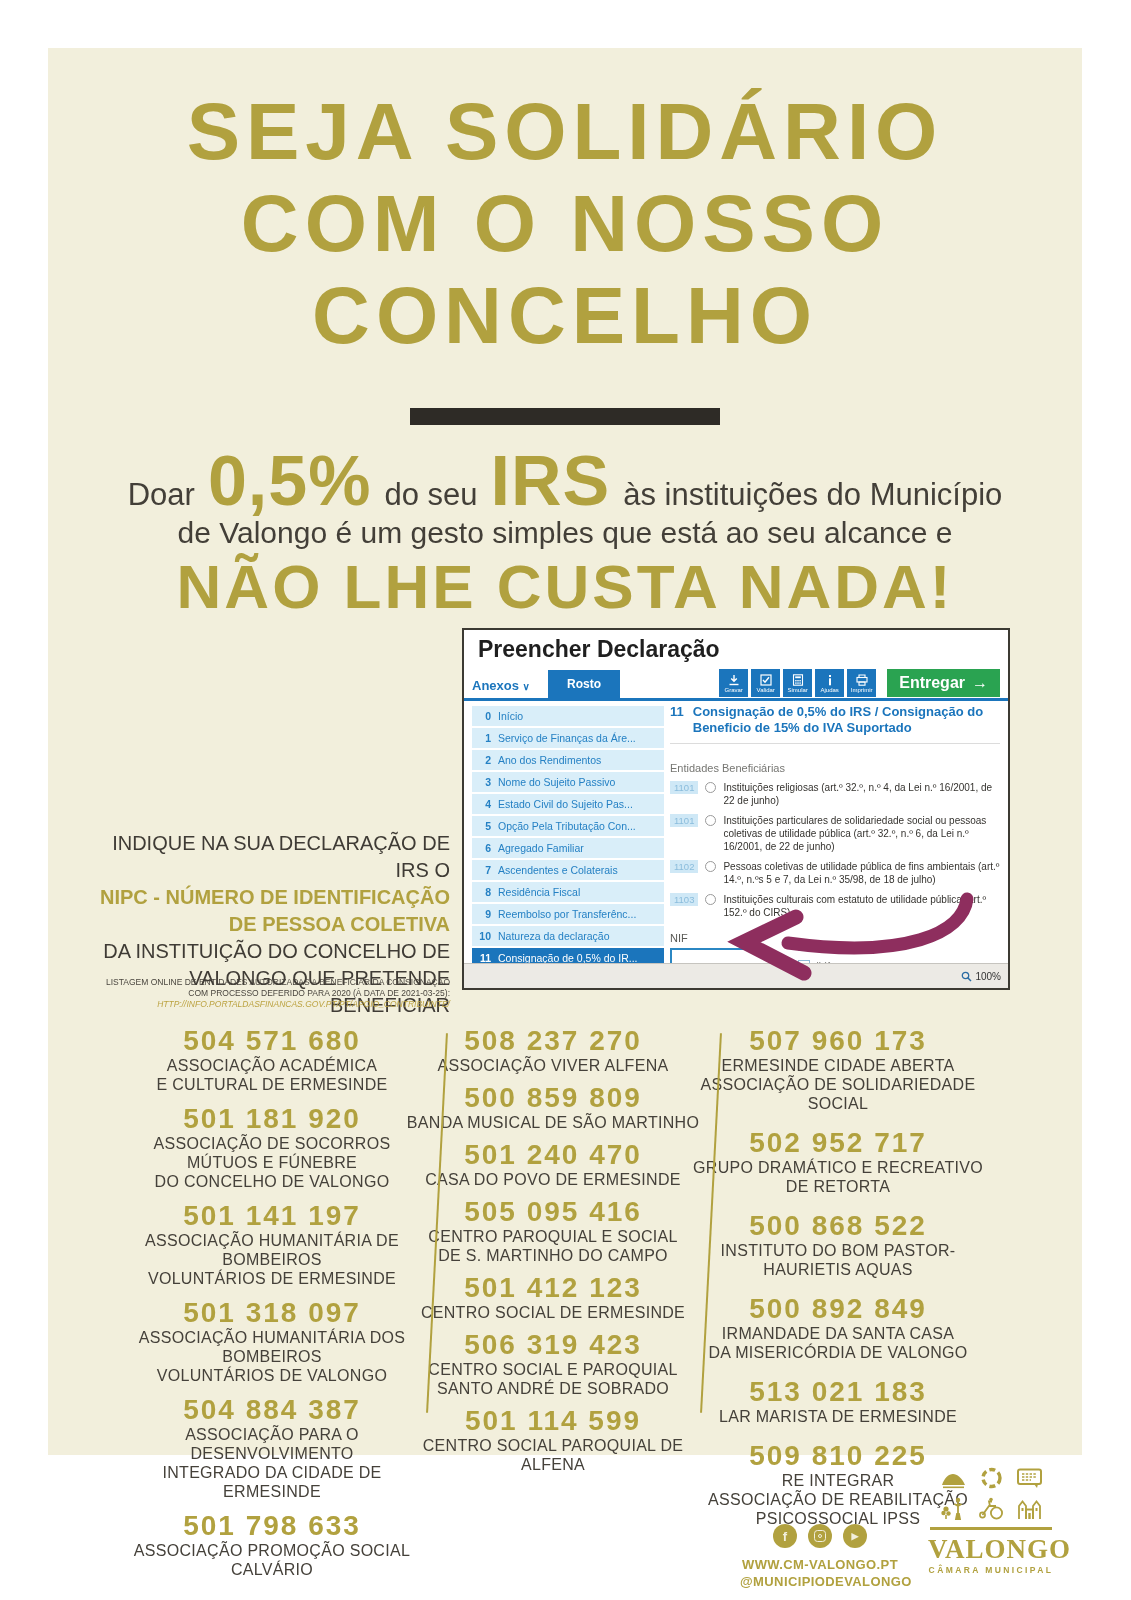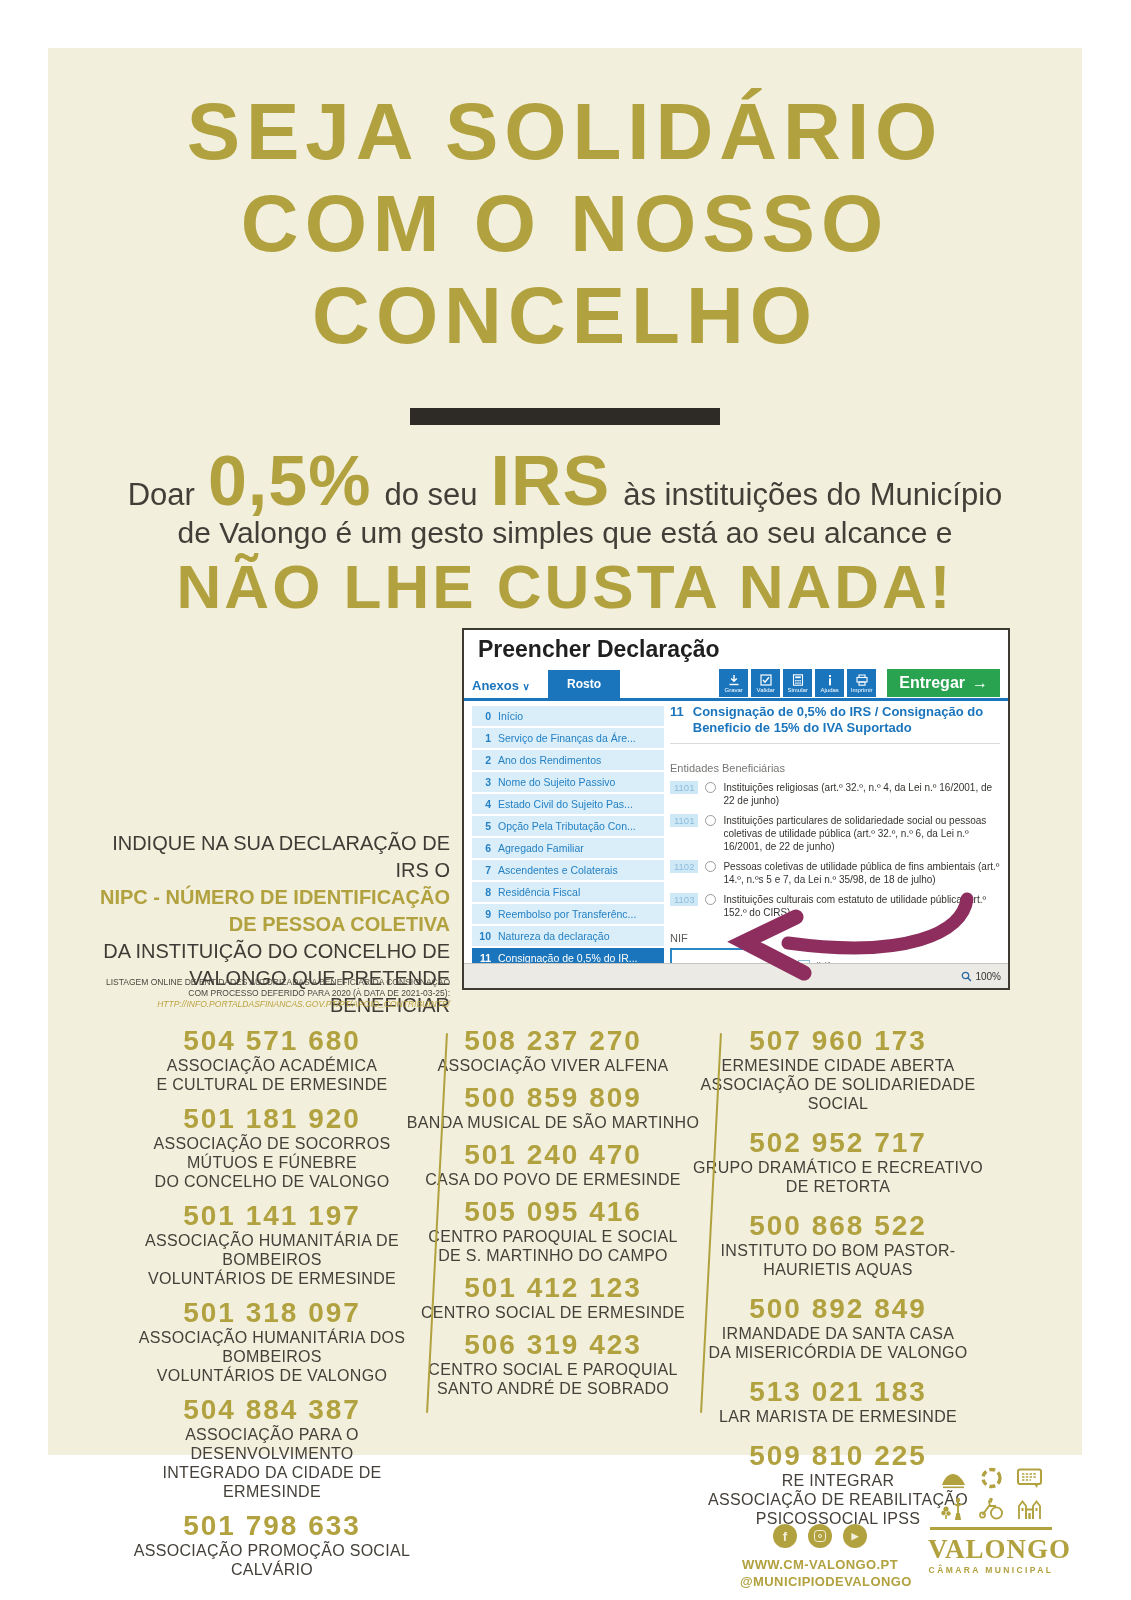--- a/index.html
+++ b/index.html
@@ -411,20 +411,25 @@
           <div class="ent-name">CENTRO SOCIAL DE ERMESINDE</div>
 
         </div>
 
         <div class="entity">
           <div class="ent-num">506 319 423</div>
           <div class="ent-name">CENTRO SOCIAL E PAROQUIAL</div>
           <div class="ent-name">SANTO ANDRÉ DE SOBRADO</div>
         </div>
 
+        <div class="entity">
+          <div class="ent-num">501 114 599</div>
+          <div class="ent-name">CENTRO SOCIAL PAROQUIAL DE ALFENA</div>
+
+        </div>
       </div>
     <div class="col col3">
 
         <div class="entity">
           <div class="ent-num">507 960 173</div>
           <div class="ent-name">ERMESINDE CIDADE ABERTA</div>
           <div class="ent-name">ASSOCIAÇÃO DE SOLIDARIEDADE SOCIAL</div>
         </div>
 
         <div class="entity">

